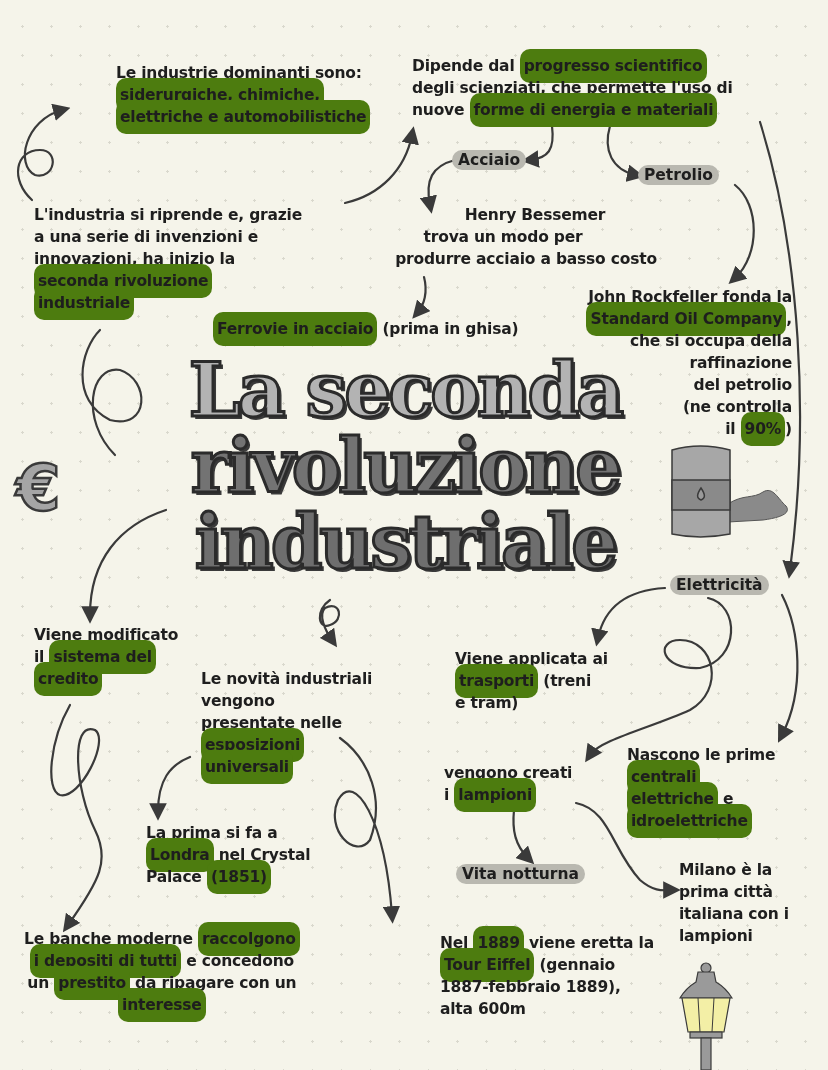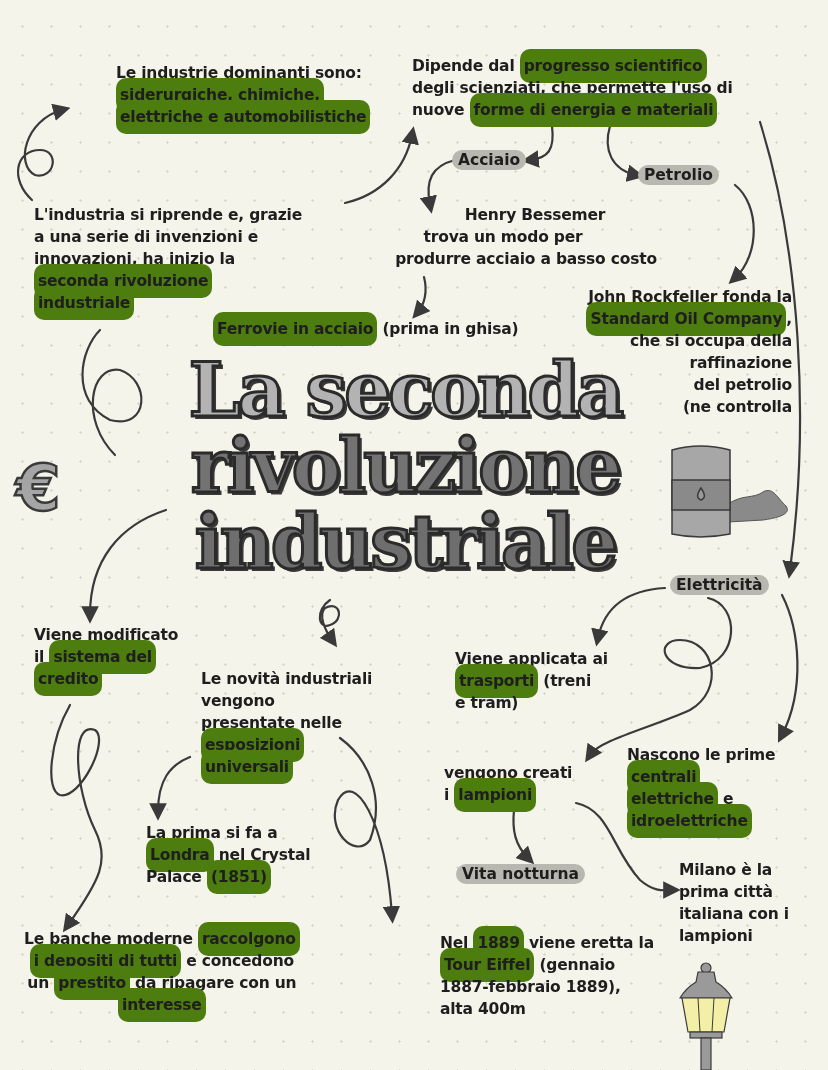--- a/index.html
+++ b/index.html
@@ -135,20 +135,21 @@
   <span class="hl">Ferrovie in acciaio</span><span> (prima in ghisa)</span>
 </div>
 
 <div class="note right" style="right:36px; top:286px;">
   <div>John Rockfeller fonda la</div>
   <div><span class="hl">Standard Oil Company</span><span>,</span></div>
   <div>che si occupa della</div>
   <div>raffinazione</div>
   <div>del petrolio</div>
   <div>(ne controlla</div>
+  <div><span>il </span><span class="hl">90%</span><span>)</span></div>
 </div>
 
 <svg style="position:absolute; left:668px; top:444px;" width="124" height="96" viewBox="0 0 124 96">
   <path d="M60,60 C75,50 85,55 95,48 C105,42 110,55 118,62 C124,70 110,74 95,76 L60,78 Z" fill="#8a8a8a" stroke="#555" stroke-width="1"></path>
   <path d="M4,6 Q32,-2 62,6 L62,90 Q32,96 4,90 Z" fill="#a7a7a7" stroke="#3a3a3a" stroke-width="1.5"></path>
   <rect x="4" y="36" width="58" height="30" fill="#8a8a8a" stroke="#3a3a3a" stroke-width="1.5"></rect>
   <path d="M33,44 C29,50 28,54 33,56 C38,54 37,50 33,44 Z" fill="#9a9a9a" stroke="#3a3a3a" stroke-width="1.5"></path>
 </svg>
 
 <div style="position:absolute; left:16px; top:456px; font-size:64px; line-height:64px; font-weight:bold; color:#a5a5a5; -webkit-text-stroke:2.5px #3a3a3a;">€</div>
@@ -212,21 +213,21 @@
   <div><span>Le banche moderne </span><span class="hl">raccolgono</span></div>
   <div><span class="hl">i depositi di tutti</span><span> e concedono</span></div>
   <div><span>un </span><span class="hl">prestito</span><span> da ripagare con un</span></div>
   <div><span class="hl">interesse</span></div>
 </div>
 
 <div class="note" style="left:408px; top:932px;margin-left:32px;">
   <div><span>Nel </span><span class="hl">1889</span><span> viene eretta la</span></div>
   <div><span class="hl">Tour Eiffel</span><span> (gennaio</span></div>
   <div>1887-febbraio 1889),</div>
-  <div>alta 400m</div>
+  <div>alta 600m</div>
 </div>
 
 <svg style="position:absolute; left:676px; top:962px;" width="60" height="108" viewBox="0 0 60 108">
   <circle cx="30" cy="6" r="5" fill="#9a9a9a" stroke="#3a3a3a" stroke-width="1.2"></circle>
   <path d="M22,10 L38,10 L40,20 Q50,26 56,36 L4,36 Q10,26 20,20 Z" fill="#9a9a9a" stroke="#3a3a3a" stroke-width="1.2"></path>
   <path d="M6,36 L54,36 L48,70 L12,70 Z" fill="#f3efa6" stroke="#3a3a3a" stroke-width="1.2"></path>
   <line x1="22" y1="36" x2="24" y2="70" stroke="#3a3a3a" stroke-width="1"></line>
   <line x1="38" y1="36" x2="36" y2="70" stroke="#3a3a3a" stroke-width="1"></line>
   <rect x="14" y="70" width="32" height="6" fill="#9a9a9a" stroke="#3a3a3a" stroke-width="1.2"></rect>
   <rect x="25" y="76" width="10" height="32" fill="#9a9a9a" stroke="#3a3a3a" stroke-width="1.2"></rect>

